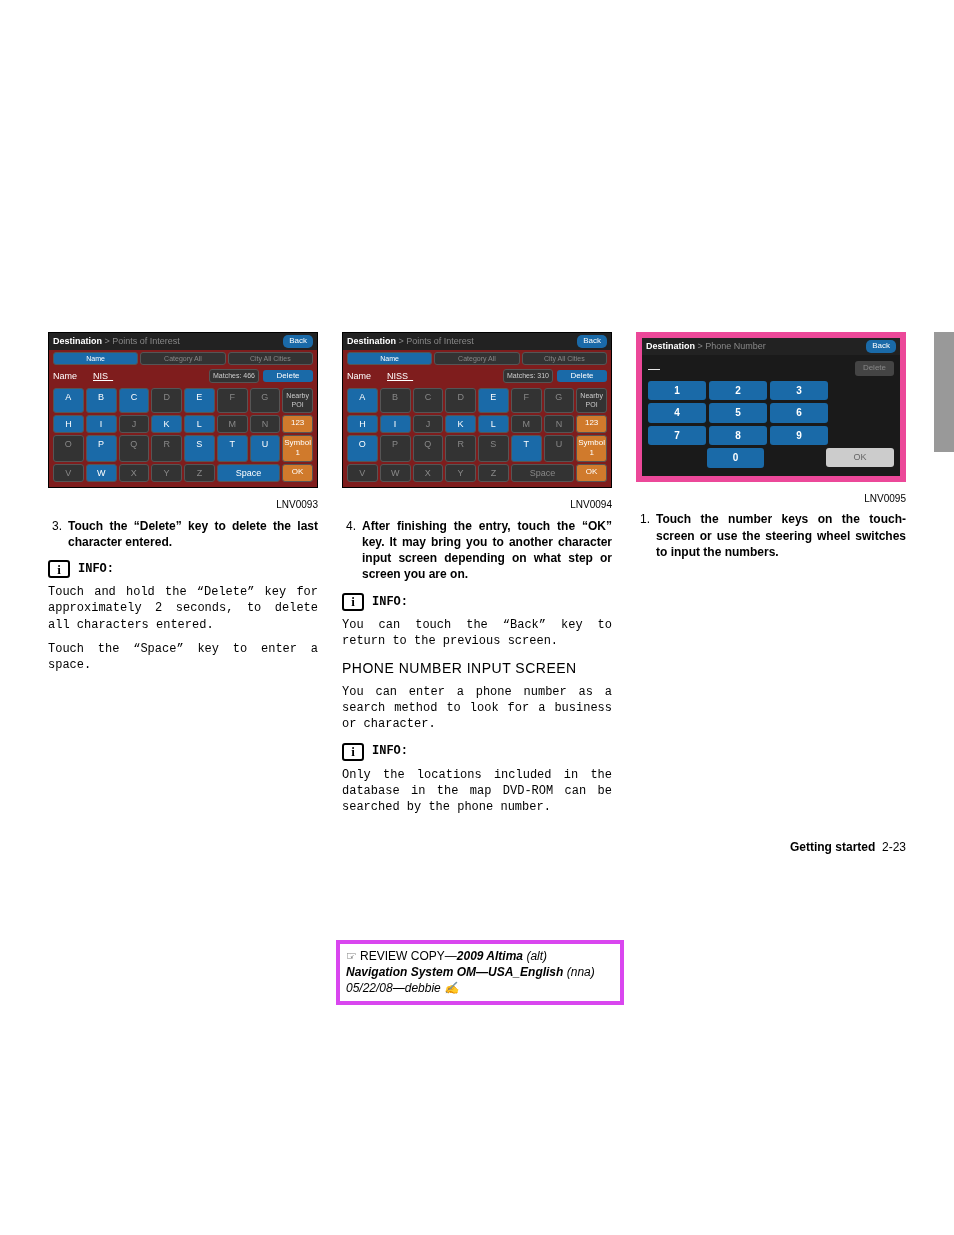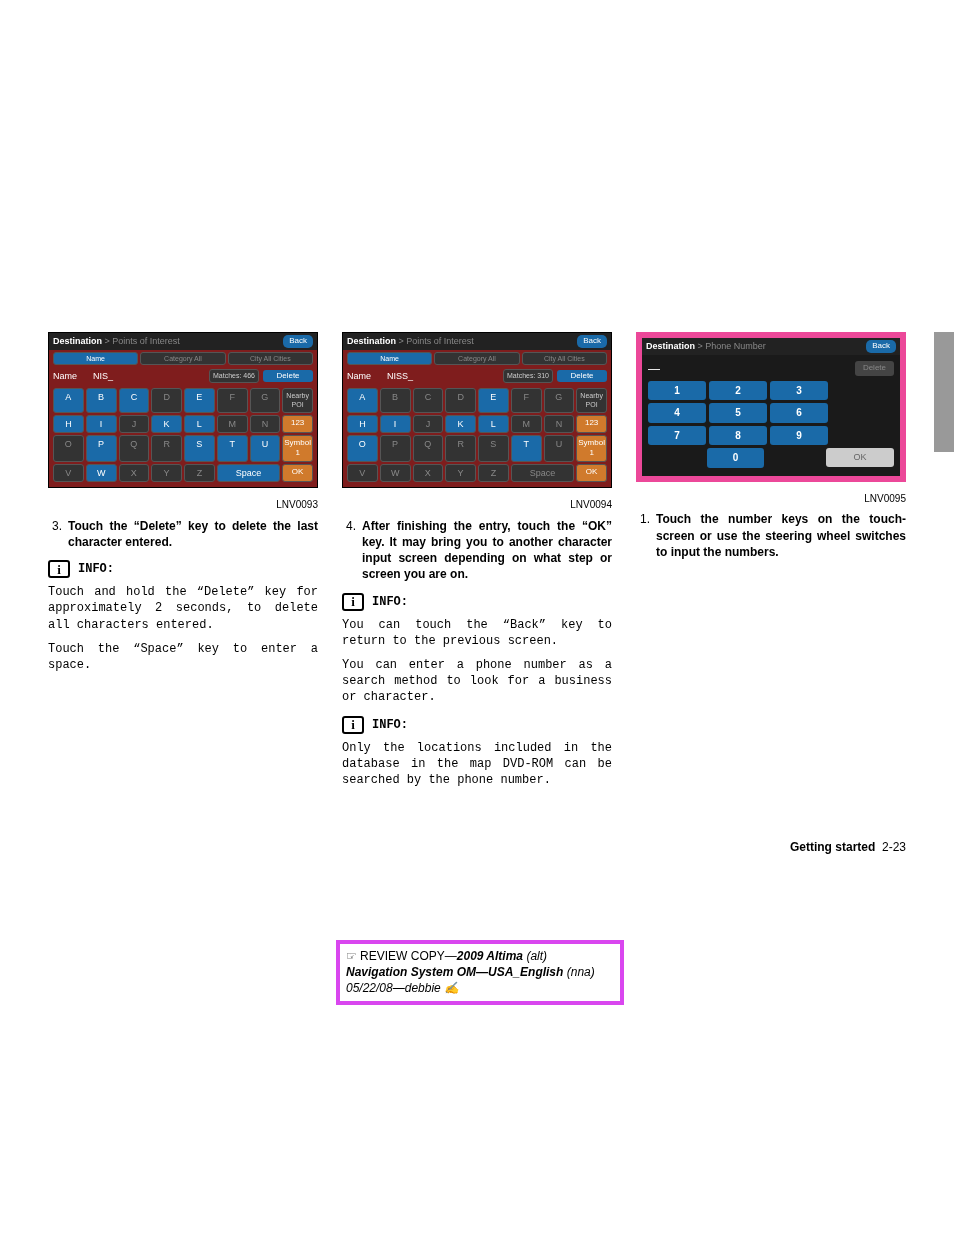--- a/index.html
+++ b/index.html
@@ -12,21 +12,21 @@
   .nav-screen { width: 270px; background: #7f1d1d; border: 1px solid #000; font-size: 9px; color: #ccc; }
   .ns-header { display: flex; justify-content: space-between; align-items: center; padding: 2px 4px; background: #222; }
   .ns-title { color: #fff; font-weight: bold; font-size: 9px; }
   .ns-title .sub { color: #888; font-weight: normal; }
   .ns-back { background: #1a6aa8; color: #fff; border-radius: 5px; padding: 1px 6px; font-size: 8px; }
   .ns-tabs { display: flex; gap: 2px; padding: 2px 4px; }
   .ns-tab { flex: 1; text-align: center; background: #333; border: 1px solid #555; border-radius: 3px; padding: 1px 0; font-size: 7px; color: #888; }
   .ns-tab.active { background: #1a6aa8; color: #fff; }
   .ns-input-row { display: flex; align-items: center; padding: 2px 4px; gap: 4px; }
   .ns-label { font-size: 9px; color: #fff; width: 36px; }
-  .ns-value { flex: 1; color: #fff; font-size: 9px; }
+  .ns-value { flex: 1; color: #fff; font-size: 9px; text-decoration: underline; }
   .ns-side { width: 50px; text-align: center; background: #333; border: 1px solid #555; border-radius: 3px; font-size: 7px; color: #ccc; padding: 1px 0; }
   .ns-delete { width: 50px; text-align: center; background: #1a6aa8; color: #fff; border-radius: 3px; font-size: 8px; padding: 1px 0; }
   .kb { display: grid; grid-template-columns: repeat(8, 1fr); gap: 2px; padding: 3px 4px 5px; }
   .kb .k { background: #333; border: 1px solid #555; border-radius: 3px; text-align: center; padding: 2px 0; font-size: 9px; color: #888; }
   .kb .k.on { background: #1a6aa8; color: #fff; }
   .kb .k.wide { grid-column: span 2; }
   .kb .k.side { background: #333; color: #ccc; font-size: 7px; }
   .kb .k.orange { background: #d07a2c; color: #fff; font-size: 8px; }
 
   .phone-screen { width: 270px; background: #1a1a1a; border: 6px solid #ec4899; font-size: 9px; color: #ccc; }
@@ -188,20 +188,21 @@
       <div class="num">4.</div>
       <div class="txt">After finishing the entry, touch the “OK” key. It may bring you to another character input screen depending on what step or screen you are on.</div>
     </div>
 
     <div class="info-row">
       <div class="info-icon">i</div>
       <div class="info-label">INFO:</div>
     </div>
     <div class="para">You can touch the “Back” key to return to the previous screen.</div>
 
+    <div class="heading">PHONE NUMBER INPUT SCREEN</div>
     <div class="para">You can enter a phone number as a search method to look for a business or character.</div>
 
     <div class="info-row">
       <div class="info-icon">i</div>
       <div class="info-label">INFO:</div>
     </div>
     <div class="para">Only the locations included in the database in the map DVD-ROM can be searched by the phone number.</div>
   </div>
 
   <div class="col">

